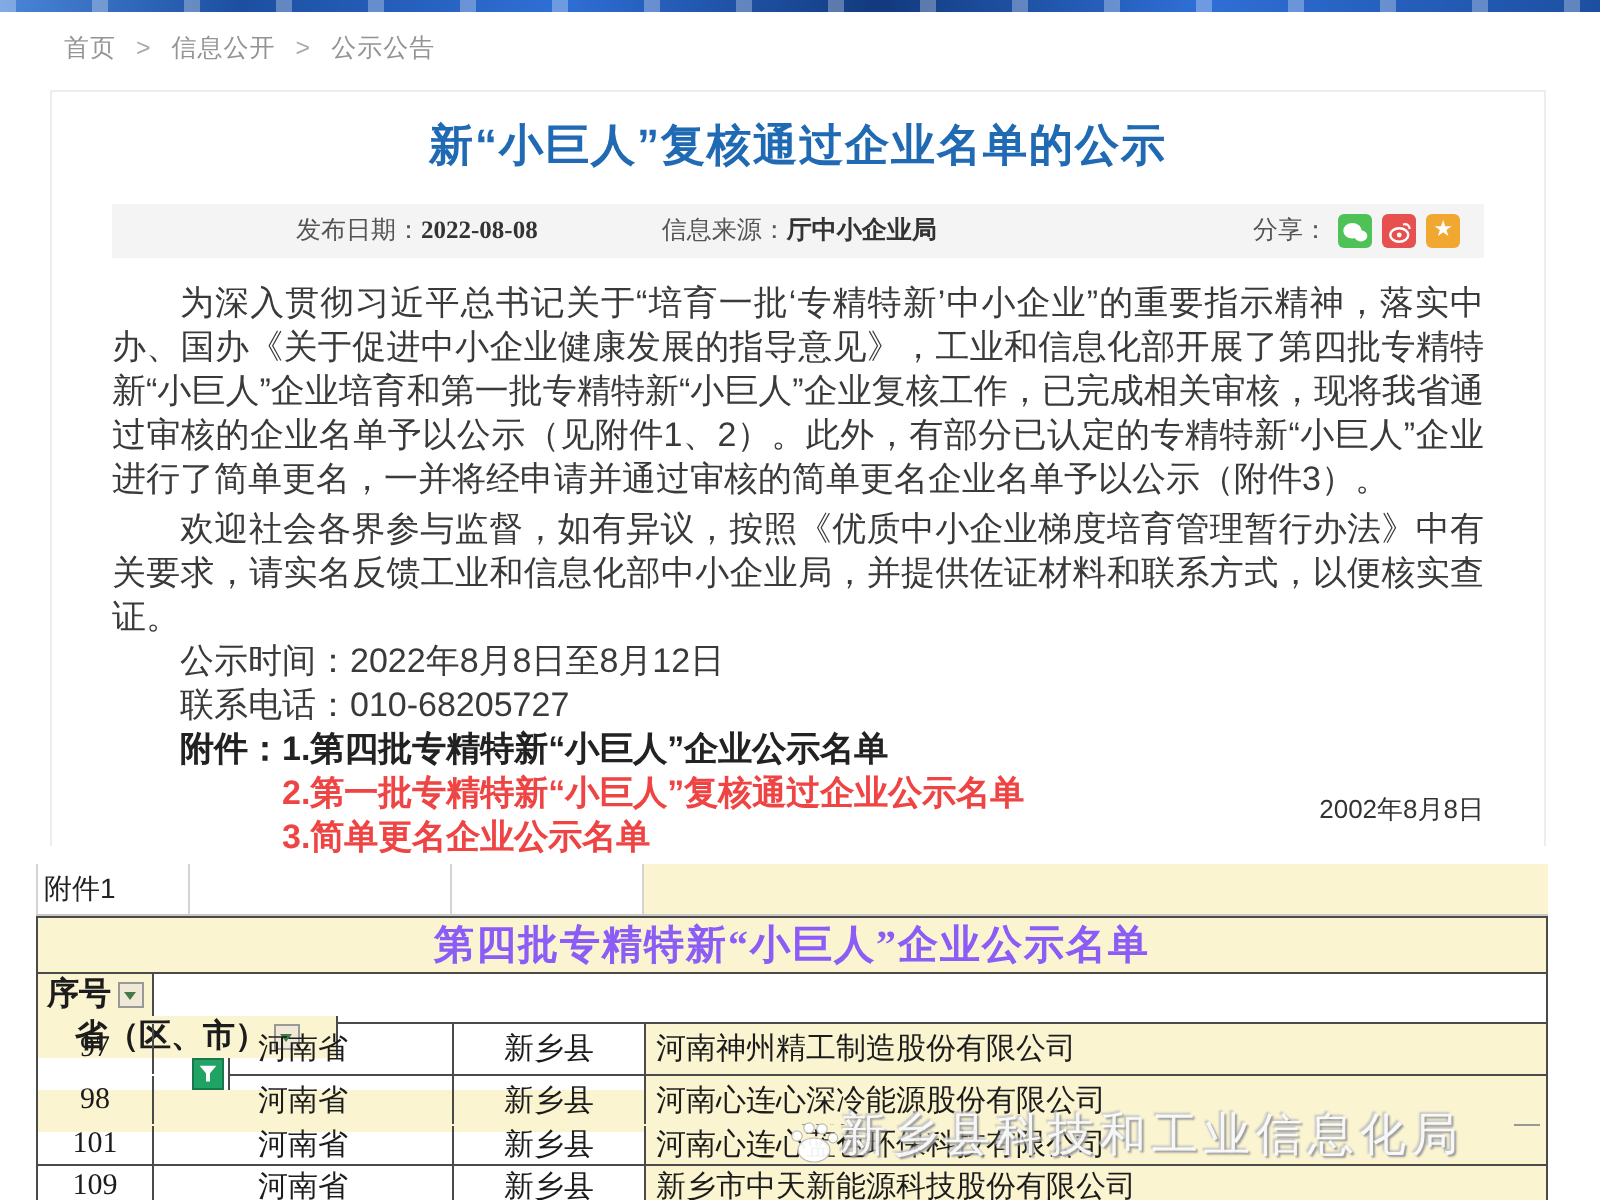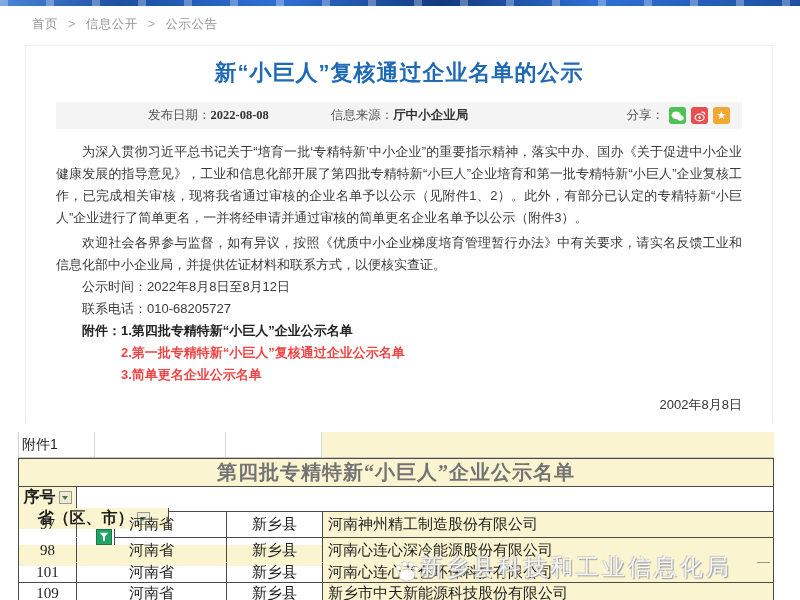--- a/index.html
+++ b/index.html
@@ -43,21 +43,21 @@
   .meta b{font-weight:bold;color:#333;font-family:Liberation Serif, serif;}
   .share-btn{
     width:17px;height:17px;border-radius:3px;margin-left:5px;
     display:inline-flex;align-items:center;justify-content:center;cursor:pointer;
     color:#fff;font-size:11px;line-height:1;
   }
   .share-wechat{background:#4fc257;}
   .share-weibo{background:#e6504f;}
   .share-star{background:#f0a830;}
   .bodytext{
-    margin:12px 30px 0;font-size:13px;line-height:22px;color:#3a3a3a;text-align:justify;
+    margin:12px 30px 0;font-size:17px;line-height:22px;color:#3a3a3a;text-align:justify;
   }
   .bodytext p{margin:0;text-indent:2em;}
   .bodytext p.gap{margin-top:3px;}
   .bodytext p.att{font-weight:bold;color:#222;}
   .bodytext p.att2{font-weight:bold;color:#ef4444;text-indent:5em;}
   .sign-date{
     position:absolute;right:30px;top:350px;font-size:13px;color:#333;
   }
   
   .sheet{
@@ -68,21 +68,21 @@
   .rowA>div{box-sizing:border-box;height:100%;}
   .rowA .a0{width:77px;border-left:1px solid #d4d4d4;border-right:1px solid #d4d4d4;
     display:flex;align-items:center;padding-left:3px;
     font-family:"Liberation Sans",sans-serif;font-size:14px;color:#222;}
   .rowA .a1{width:131px;border-right:1px solid #d4d4d4;}
   .rowA .a2{width:96px;border-right:1px solid #d4d4d4;}
   .rowA .a3{flex:1;background:#faf4d0;}
   .titleRow{
     height:28px;background:#faf4d0;border:1px solid #4a4a4a;border-bottom:none;box-sizing:border-box;
     display:flex;align-items:center;justify-content:center;
-    font-size:20px;font-weight:bold;color:#737373;letter-spacing:1px;
+    font-size:20px;font-weight:bold;color:#8b5cf6;letter-spacing:1px;
   }
   .grid{border:1px solid #4a4a4a;box-sizing:border-box;}
   .tr{display:flex;box-sizing:border-box;}
   .tr+.tr{border-top:1px solid #4a4a4a;}
   .td{box-sizing:border-box;display:flex;align-items:center;justify-content:center;
     border-right:1px solid #4a4a4a;font-size:15px;color:#1c1c1c;position:relative;}
   .td:last-child{border-right:none;}
   .c0{width:58px;}
   .c1{width:150px;}
   .c2{width:96px;}

